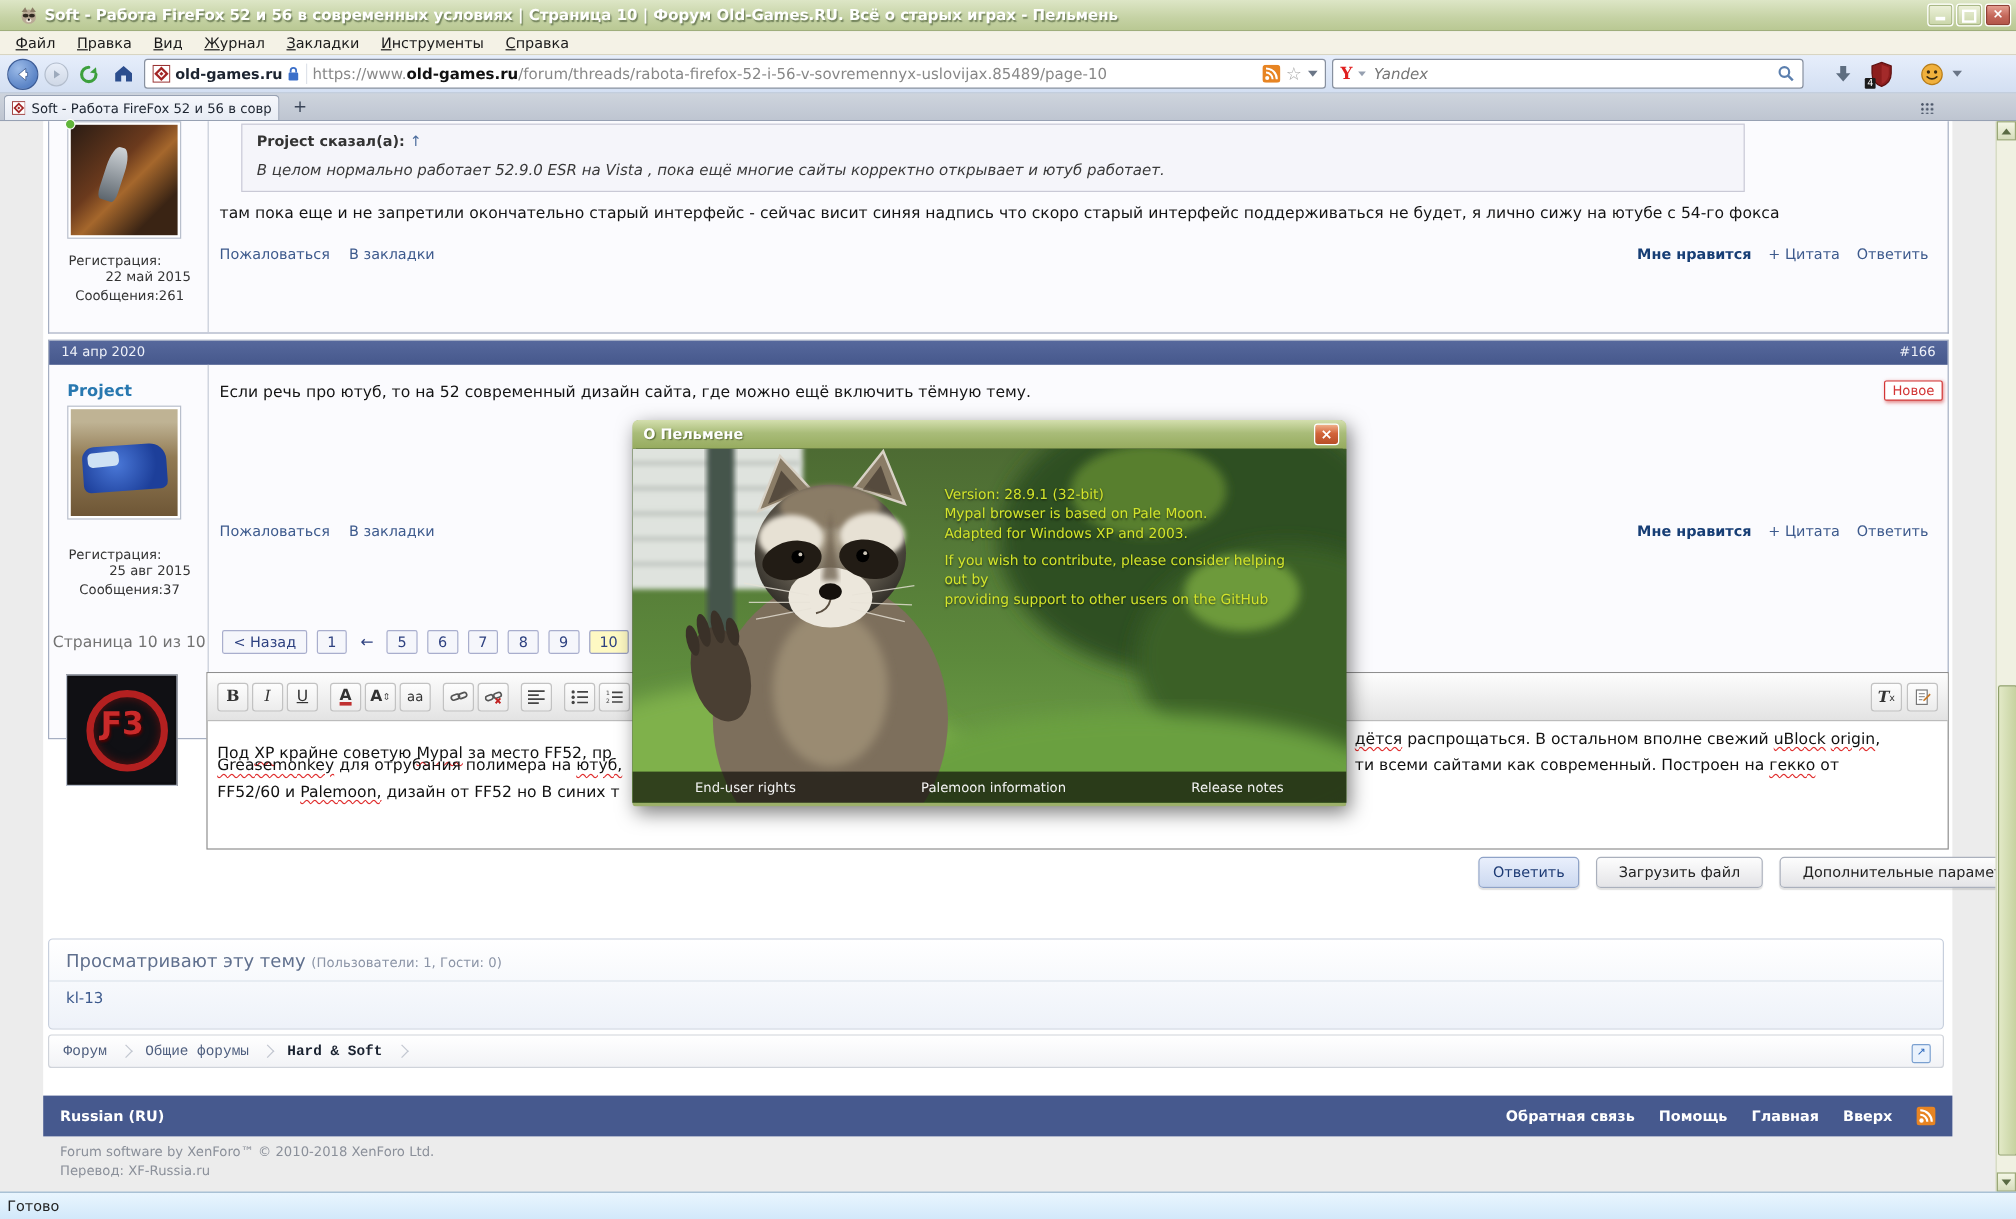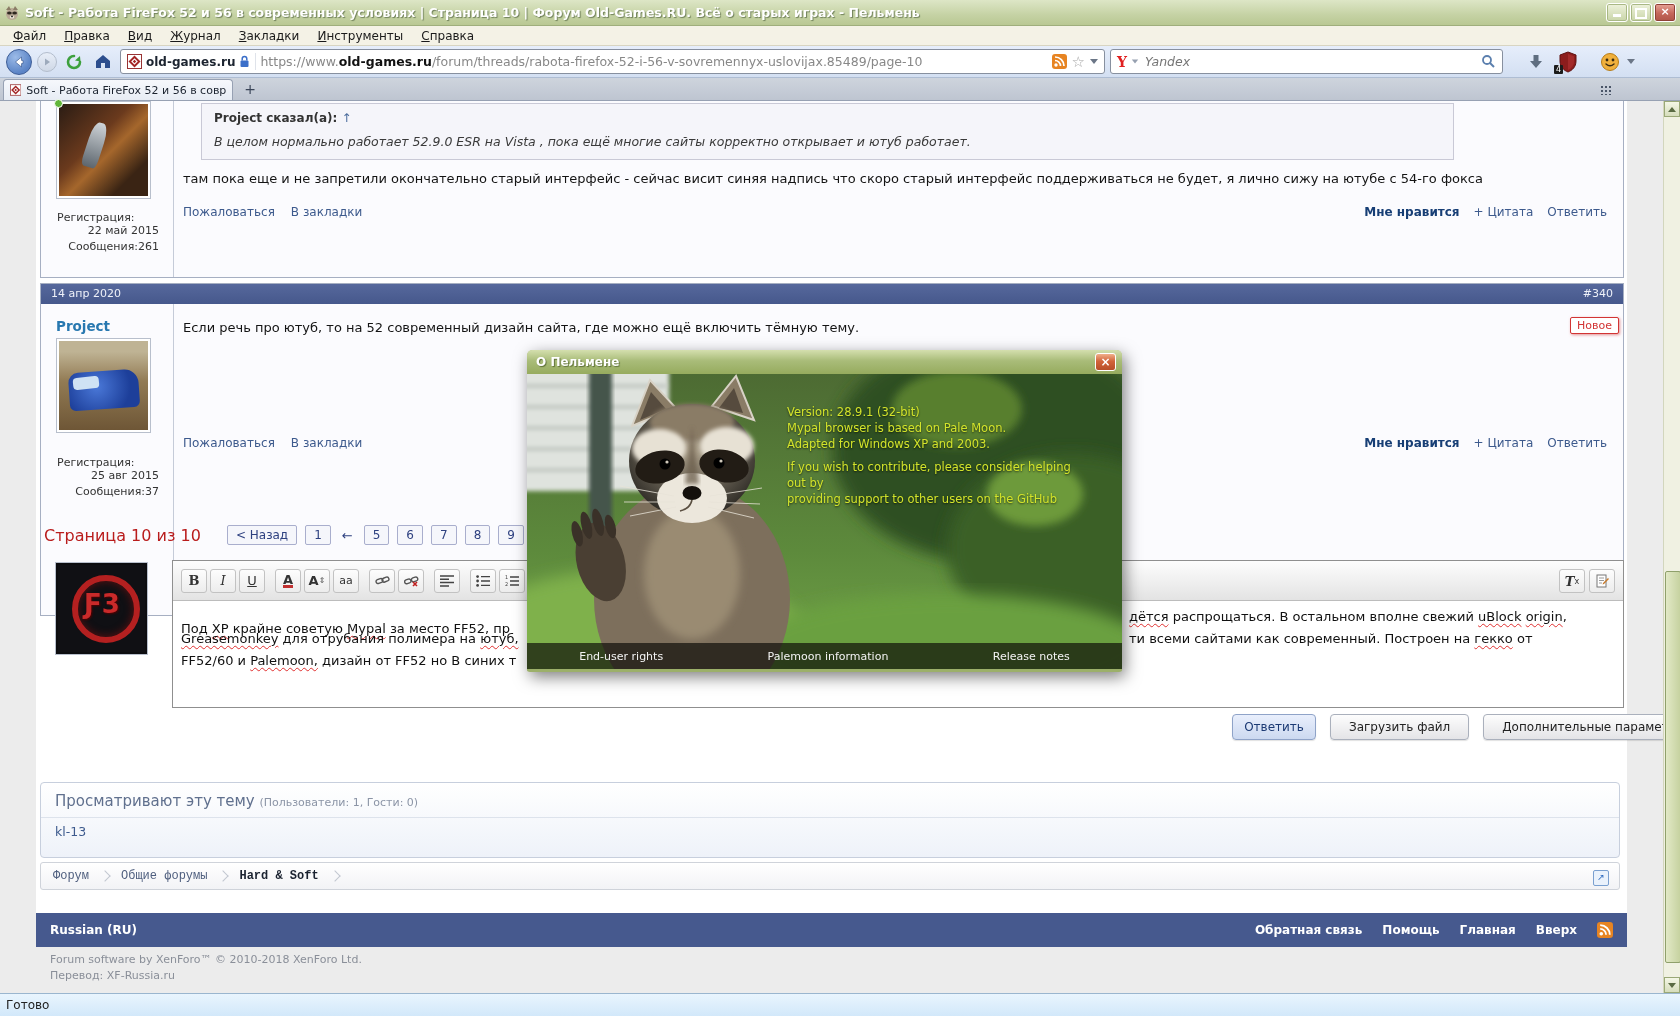--- a/index.html
+++ b/index.html
@@ -2,21 +2,21 @@
 <html><head>
 <meta charset="utf-8">
 <style>
   html,body{margin:0;padding:0;}
   .screen{position:relative;width:1680px;height:1016px;overflow:hidden;
     font-family:"DejaVu Sans",sans-serif;background:#ececec;font-size:12px;color:#222;}
 
   
   .titlebar{position:absolute;left:0;top:0;width:1680px;height:26px;
     background:linear-gradient(#dde6c6,#c5d2a4 60%,#b9c893);border-bottom:1px solid #9fae7c;
-    display:flex;align-items:center;padding-left:4px;box-sizing:border-box;}
+    display:flex;align-items:center;padding-left:16px;box-sizing:border-box;}
   .titlebar .ttl{color:#fff;font-weight:bold;font-size:12.5px;text-shadow:1px 1px 1px #70805a;margin-left:5px;white-space:nowrap;}
   .winbtns{position:absolute;right:4px;top:3px;display:flex;gap:2px;}
   .winbtn{width:22px;height:19px;border:1px solid #fff;border-radius:3px;box-sizing:border-box;
     background:linear-gradient(#eef2dc,#c9d5a8);color:#fff;font-size:11px;line-height:16px;text-align:center;font-weight:bold;
     box-shadow:inset 0 0 0 1px #a9b885;}
   .winbtn.close{background:linear-gradient(#e8a598,#c4675a 55%,#b05548);box-shadow:inset 0 0 0 1px #8f4036;}
   .minglyph{display:inline-block;width:8px;height:3px;background:#fff;margin-top:10px;}
   .restglyph{display:inline-block;width:8px;height:7px;border:2px solid #fff;margin-top:4px;}
 
   
@@ -74,38 +74,38 @@
     color:#eef1f9;font-size:11px;line-height:20px;box-sizing:border-box;padding:0 10px;}
   .posthead .pnum{float:right;}
   .avatarcol{position:absolute;left:0;top:0;width:132px;height:100%;border-right:1px solid #c5cbd8;}
   .avatarframe{position:absolute;left:15px;background:#fff;border:1px solid #b8bfcc;padding:2px;}
   .avatarimg{width:89px;display:block;}
   .ondot{position:absolute;left:-3px;top:-3px;width:7px;height:7px;border-radius:50%;
     background:#61b53a;border:1px solid #fff;}
   .regblock{position:absolute;left:16px;width:102px;font-size:11px;color:#333;}
   .regblock .lbl{margin-top:2px;}
   .regblock .val{text-align:right;}
-  .regrow{display:flex;justify-content:flex-end;margin-top:3px;}
+  .regrow{display:flex;justify-content:center;margin-top:3px;}
   .username{position:absolute;left:15px;font-size:13.5px;font-weight:bold;color:#2878b0;}
   .quotebox{position:absolute;left:160px;top:2px;width:1253px;box-sizing:border-box;
     border:1px solid #c9c9d6;background:#f5f5fa;padding:7px 12px 10px;}
   .quotehead{font-size:12px;font-weight:bold;color:#333;}
   .quotehead .arr{color:#4a6b9c;font-weight:normal;}
   .quotebody{font-size:12.5px;font-style:italic;color:#3a3a3a;margin-top:9px;}
   .postbody{position:absolute;left:142px;font-size:13px;color:#141414;}
   .postlinks{position:absolute;left:142px;font-size:12px;display:flex;gap:16px;}
   .alink{color:#3d5a8d;text-decoration:none;}
   .likerow{position:absolute;font-size:12px;display:flex;gap:14px;align-items:baseline;}
   .likebold{color:#173e75;font-weight:bold;}
   .badge-new{position:absolute;right:4px;top:33px;background:#fff;border:1px solid #d23434;color:#d23434;
     font-size:11px;padding:1px 6px;border-radius:2px;box-shadow:1px 1px 3px rgba(210,60,60,.55);}
 
   
   .pagerow{position:absolute;left:44px;top:424px;display:flex;align-items:center;gap:8px;}
-  .pagelabel{font-size:16px;color:#b91c1c;margin-right:18px;}
+  .pagelabel{font-size:13px;color:#737373;margin-right:6px;}
   .pbtn{border:1px solid #a9aecd;background:#f5f6fb;color:#2e4180;font-size:12px;
     padding:2px 8px;border-radius:2px;white-space:nowrap;}
   .pbtn.cur{background:#fef9c3;border-color:#9aa0c4;}
   .parrow{color:#2e4180;font-size:13px;padding:0 3px;}
 
   
   .edavatar{position:absolute;left:55px;top:461px;width:87px;height:87px;background:#0d0d10;
     border:1px solid #b8bfcc;padding:2px;}
   .editor{position:absolute;left:172px;top:459px;width:1452px;height:148px;border:1px solid #8f8f8f;
     background:#fff;box-sizing:border-box;}
@@ -363,21 +363,21 @@
       <div class="likerow" style="top:104px;right:16px;">
         <span class="likebold">Мне нравится</span>
         <span class="alink">+ Цитата</span>
         <span class="alink">Ответить</span>
       </div>
     </div>
 
     <div class="postbox post2">
       <div class="posthead">
         <span>14 апр 2020</span>
-        <span class="pnum">#340</span>
+        <span class="pnum">#166</span>
       </div>
       <div class="avatarcol" style="top:20px;height:313px;">
         <div class="username" style="top:14px;">Project</div>
         <div class="avatarframe" style="top:34px;">
           <div class="avatarimg av2fix"></div>
         </div>
         <div class="regblock" style="top:150px;">
           <div class="lbl">Регистрация:</div>
           <div class="val">25 авг 2015</div>
           <div class="regrow">

